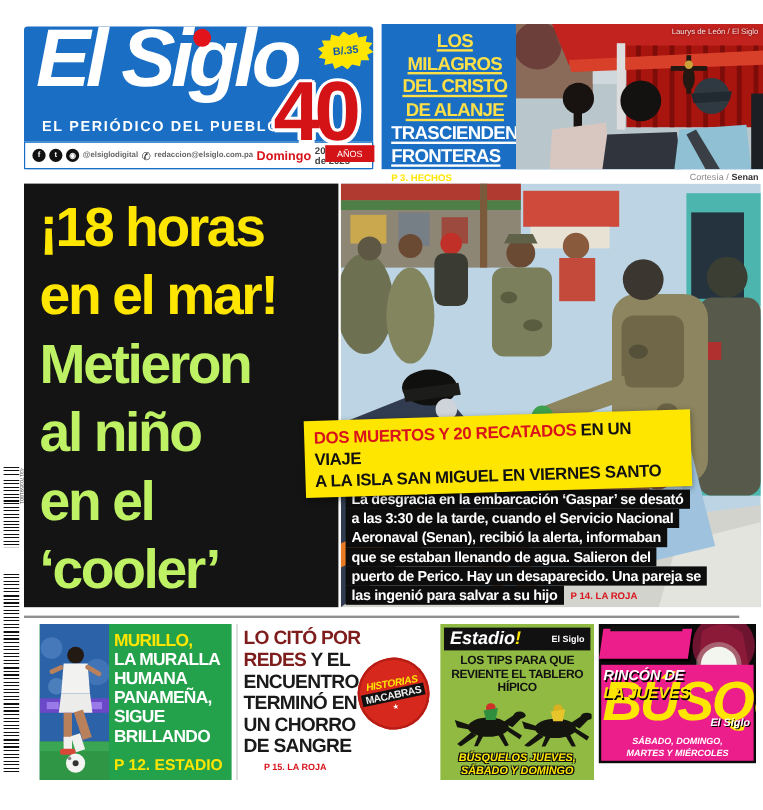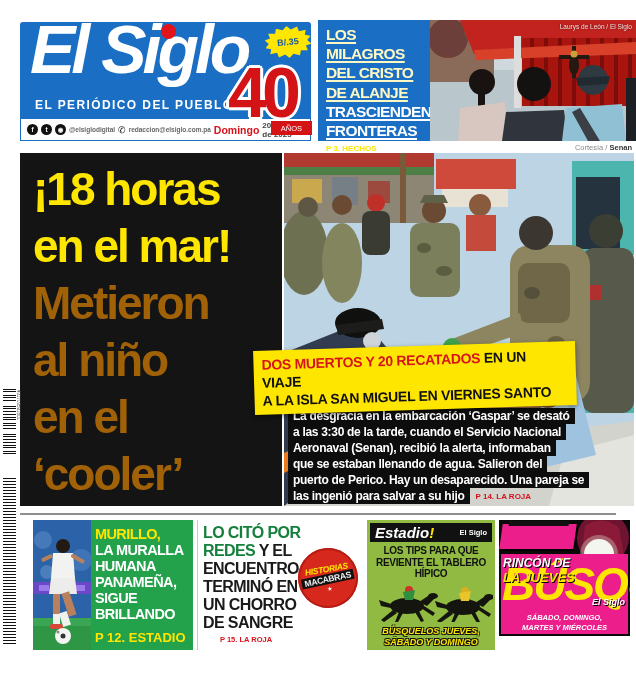--- a/index.html
+++ b/index.html
@@ -32,33 +32,33 @@
     letter-spacing:-5px; z-index:5; line-height:1;
     text-shadow:-3px 0 0 #fff,3px 0 0 #fff,0 -3px 0 #fff,0 3px 0 #fff,-2px -2px 0 #fff,2px 2px 0 #fff,-2px 2px 0 #fff,2px -2px 0 #fff; }
   .anios { position:absolute; left:251px; top:99px; width:41px; height:14px; background:#d41317; z-index:6;
     color:#fff; font-size:7.5px; font-weight:normal; display:flex; align-items:center; justify-content:center; }
 
   
   .topstory { left:318px; top:20px; width:318px; height:121px; background:#1a6fc4; }
   .ts-text { position:absolute; left:8px; top:5px; width:106px; }
   .ts-line { font-size:15.5px; line-height:19.2px; font-weight:bold; letter-spacing:-0.6px;
     text-decoration:underline; text-decoration-thickness:2px; text-underline-offset:2px; }
-  .ts-line.y { color:#fef9c3; } .ts-line.w { color:#fff; }
+  .ts-line.y { color:#fde047;text-align:center; } .ts-line.w { color:#fff; }
   .ts-ref { margin-top:4px; font-size:8px; font-weight:bold; color:#ffe600; }
   .ts-photo { position:absolute; right:0; top:0; width:206px; height:121px; }
   .ts-credit { position:absolute; top:3px; right:4px; font-size:6.5px; color:#f2e3e3; z-index:2;
     text-shadow:0 0 2px #600; }
 
   .credit1 { top:143px; right:4px; font-size:7.5px; color:#888; }
   .credit1 b { color:#333; }
 
   
   .headline-box { left:20px; top:153px; width:262px; height:353px; background:#141414; padding:8px 0 0 13px; }
   .hl { font-size:46px; line-height:57px; font-weight:bold; letter-spacing:-2px; }
-  .hl.y { color:#ffe600; } .hl.w { color:#a16207; }
+  .hl.y { color:#ffe600; } .hl.w { color:#bef264; }
 
   .main-photo { left:284px; top:153px; width:350px; height:353px; overflow:hidden; }
 
   .banner { left:254px; top:346px; width:322px; background:#ffe600; padding:5px 8px;
     transform:rotate(-1.8deg); z-index:3; box-shadow:0 2px 5px rgba(0,0,0,.45); }
   .bn-line { font-size:14px; line-height:18px; font-weight:bold; color:#111; letter-spacing:-0.3px; }
   .bn-red { color:#d8131b; }
 
   .bodytext { left:288px; top:408px; width:344px; z-index:2; }
   .bt-row { line-height:0; }
@@ -79,21 +79,21 @@
   .sec-murillo { left:33px; top:520px; width:160px; height:130px; background:#23a14b; overflow:hidden; }
   .mu-photo { position:absolute; left:0; top:0; width:58px; height:130px; }
   .mu-text { position:absolute; left:62px; top:6px; width:96px; }
   .mu-hl { font-size:14.5px; line-height:16px; font-weight:bold; letter-spacing:-0.6px; color:#fff; }
   .mu-hl.y { color:#ffe600; }
   .mu-ref { position:absolute; left:62px; bottom:5px; font-size:13px; font-weight:bold; color:#ffe600; }
 
   .sec-cita { left:200px; top:520px; width:160px; height:130px; background:#fff; }
   .ci-text { position:absolute; left:3px; top:4px; width:106px; font-size:16px; line-height:18px;
     font-weight:bold; letter-spacing:-0.6px; }
-  .ci-red { color:#15803d; } .ci-blk { color:#1a1a1a; }
+  .ci-red { color:#7f1d1d; } .ci-blk { color:#1a1a1a; }
   .ci-ref { position:absolute; left:20px; bottom:6px; font-size:7.5px; font-weight:bold; color:#d8131b; }
   .stamp { position:absolute; left:98px; top:28px; width:60px; height:60px; background:#d6281d; border-radius:50%;
     transform:rotate(-10deg); display:flex; flex-direction:column; align-items:center; justify-content:center;
     box-shadow:inset 0 0 0 2px #b71d14; z-index:2; }
   .st1 { font-size:8.5px; font-weight:bold; font-style:italic; color:#ffe600; letter-spacing:-0.3px; }
   .st2 { font-size:8.5px; font-weight:bold; color:#eee; background:#111; padding:0 3px; transform:rotate(-2deg); letter-spacing:-0.3px; }
   .st-star { font-size:6px; color:#fff; margin-top:1px; }
 
   .sec-estadio { left:367px; top:520px; width:128px; height:130px; background:#90ba42; }
   .es-bar { position:absolute; left:3px; right:3px; top:3px; height:19px; background:#111;

